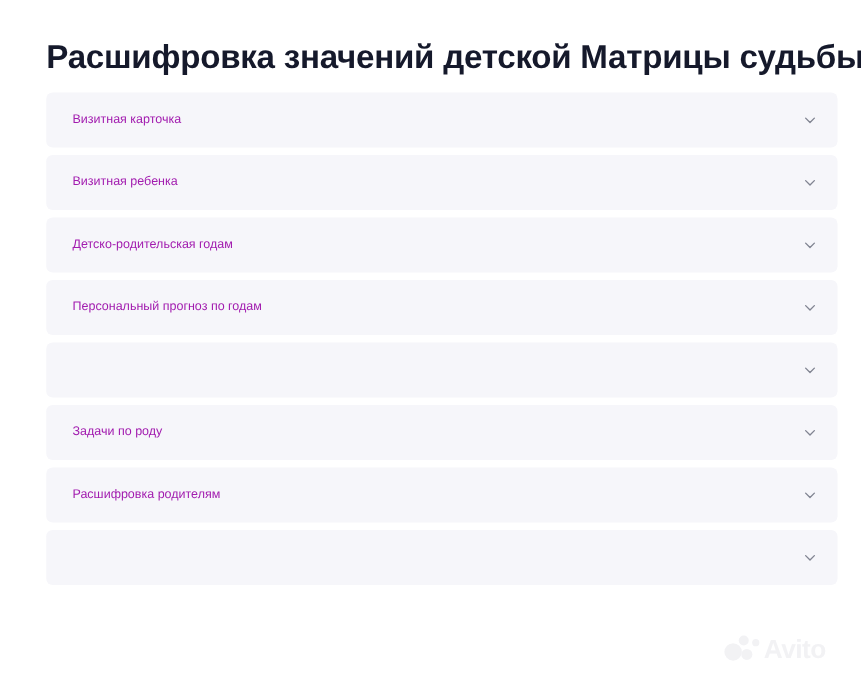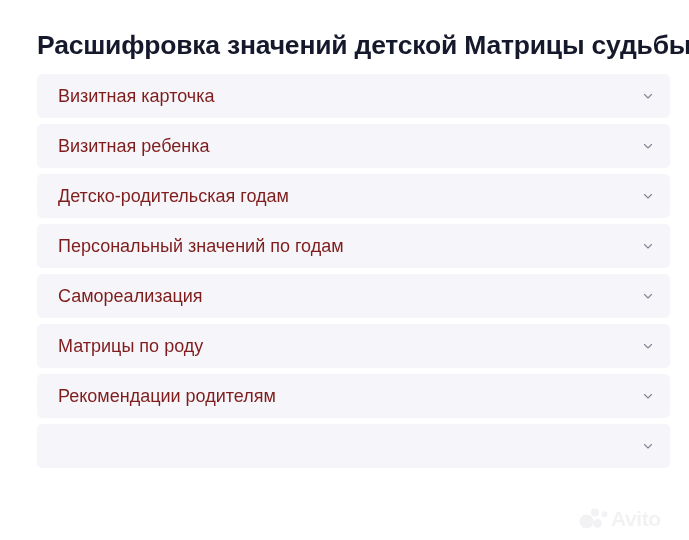--- a/index.html
+++ b/index.html
@@ -56,24 +56,24 @@
     display: flex;
     align-items: center;
     cursor: pointer;
   }
 
   .accordion-label {
     position: absolute;
     left: 21px;
     top: 50%;
     transform: translateY(-50%);
-    font-size: 18px;
+    font-size: 10px;
     font-weight: 400;
     line-height: 16px;
-    color: #7f1d1d;
+    color: #a21caf;
     white-space: nowrap;
   }
 
   .chevron-icon {
     position: absolute;
     right: 16px;
     top: 50%;
     transform: translateY(-50%);
     width: 12px;
     height: 12px;
@@ -132,48 +132,47 @@
     <div class="accordion-item">
       <span class="accordion-label">Детско-родительская годам</span>
       <span class="chevron-icon">
         <svg viewBox="0 0 12 12" fill="none" xmlns="http://www.w3.org/2000/svg">
             <path d="M2.5 4.5L6 8L9.5 4.5" stroke="#3a3f52" stroke-width="1.1" stroke-linecap="round" stroke-linejoin="round"></path>
           </svg>
       </span>
     </div>
 
     <div class="accordion-item">
-      <span class="accordion-label">Персональный значений по годам</span>
-      <span class="chevron-icon">
-        <svg viewBox="0 0 12 12" fill="none" xmlns="http://www.w3.org/2000/svg">
-            <path d="M2.5 4.5L6 8L9.5 4.5" stroke="#3a3f52" stroke-width="1.1" stroke-linecap="round" stroke-linejoin="round"></path>
-          </svg>
-      </span>
-    </div>
-
-    <div class="accordion-item">
-      <span class="accordion-label">Самореализация</span>
-      <span class="chevron-icon">
-        <svg viewBox="0 0 12 12" fill="none" xmlns="http://www.w3.org/2000/svg">
-            <path d="M2.5 4.5L6 8L9.5 4.5" stroke="#3a3f52" stroke-width="1.1" stroke-linecap="round" stroke-linejoin="round"></path>
-          </svg>
-      </span>
-    </div>
-
-    <div class="accordion-item">
-      <span class="accordion-label">Матрицы по роду</span>
-      <span class="chevron-icon">
-        <svg viewBox="0 0 12 12" fill="none" xmlns="http://www.w3.org/2000/svg">
-            <path d="M2.5 4.5L6 8L9.5 4.5" stroke="#3a3f52" stroke-width="1.1" stroke-linecap="round" stroke-linejoin="round"></path>
-          </svg>
-      </span>
-    </div>
-
-    <div class="accordion-item">
-      <span class="accordion-label">Рекомендации родителям</span>
+      <span class="accordion-label">Персональный прогноз по годам</span>
+      <span class="chevron-icon">
+        <svg viewBox="0 0 12 12" fill="none" xmlns="http://www.w3.org/2000/svg">
+            <path d="M2.5 4.5L6 8L9.5 4.5" stroke="#3a3f52" stroke-width="1.1" stroke-linecap="round" stroke-linejoin="round"></path>
+          </svg>
+      </span>
+    </div>
+
+    <div class="accordion-item">
+      <span class="chevron-icon">
+        <svg viewBox="0 0 12 12" fill="none" xmlns="http://www.w3.org/2000/svg">
+            <path d="M2.5 4.5L6 8L9.5 4.5" stroke="#3a3f52" stroke-width="1.1" stroke-linecap="round" stroke-linejoin="round"></path>
+          </svg>
+      </span>
+    </div>
+
+    <div class="accordion-item">
+      <span class="accordion-label">Задачи по роду</span>
+      <span class="chevron-icon">
+        <svg viewBox="0 0 12 12" fill="none" xmlns="http://www.w3.org/2000/svg">
+            <path d="M2.5 4.5L6 8L9.5 4.5" stroke="#3a3f52" stroke-width="1.1" stroke-linecap="round" stroke-linejoin="round"></path>
+          </svg>
+      </span>
+    </div>
+
+    <div class="accordion-item">
+      <span class="accordion-label">Расшифровка родителям</span>
       <span class="chevron-icon">
         <svg viewBox="0 0 12 12" fill="none" xmlns="http://www.w3.org/2000/svg">
             <path d="M2.5 4.5L6 8L9.5 4.5" stroke="#3a3f52" stroke-width="1.1" stroke-linecap="round" stroke-linejoin="round"></path>
           </svg>
       </span>
     </div>
 
 
     <div class="accordion-item">
       <span class="chevron-icon">

